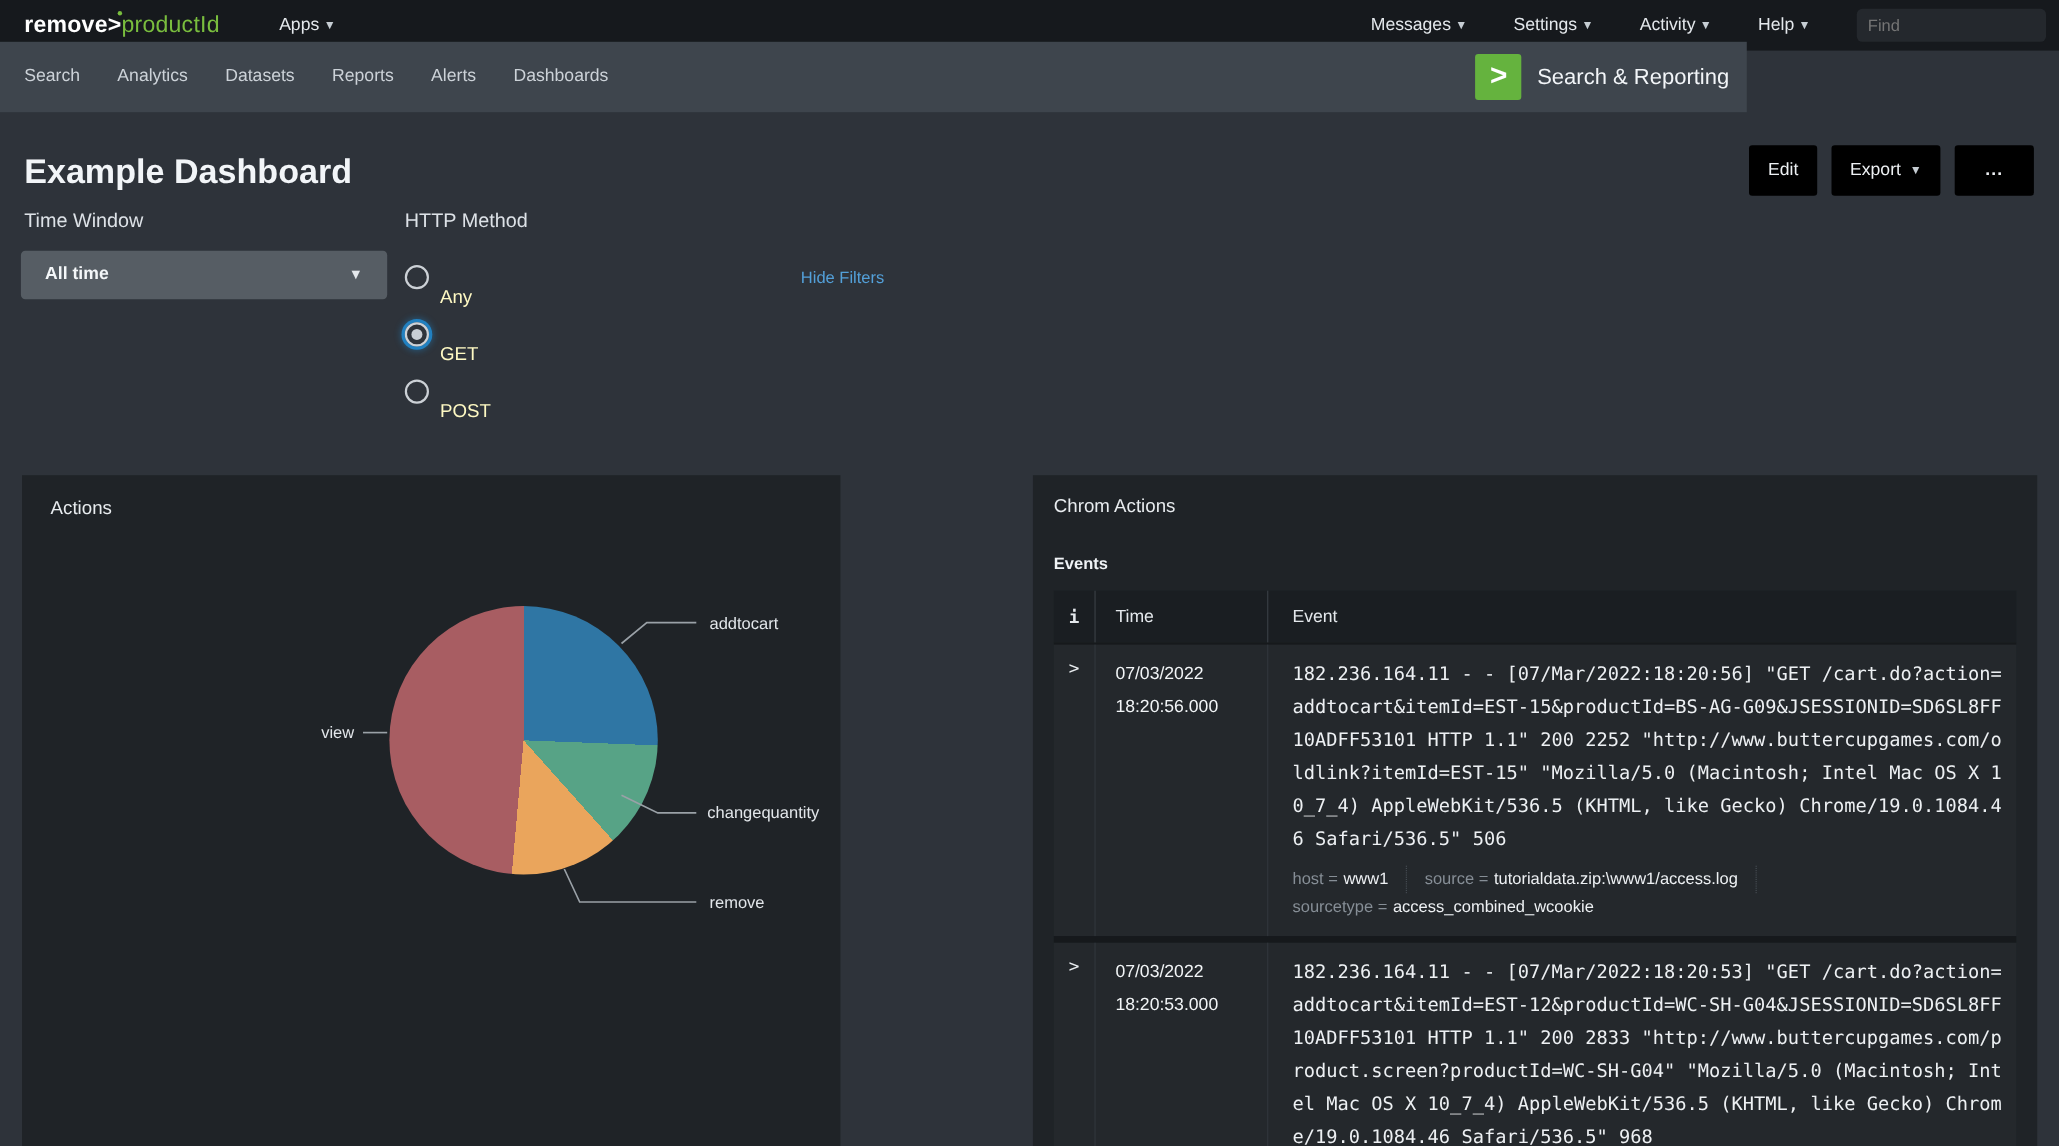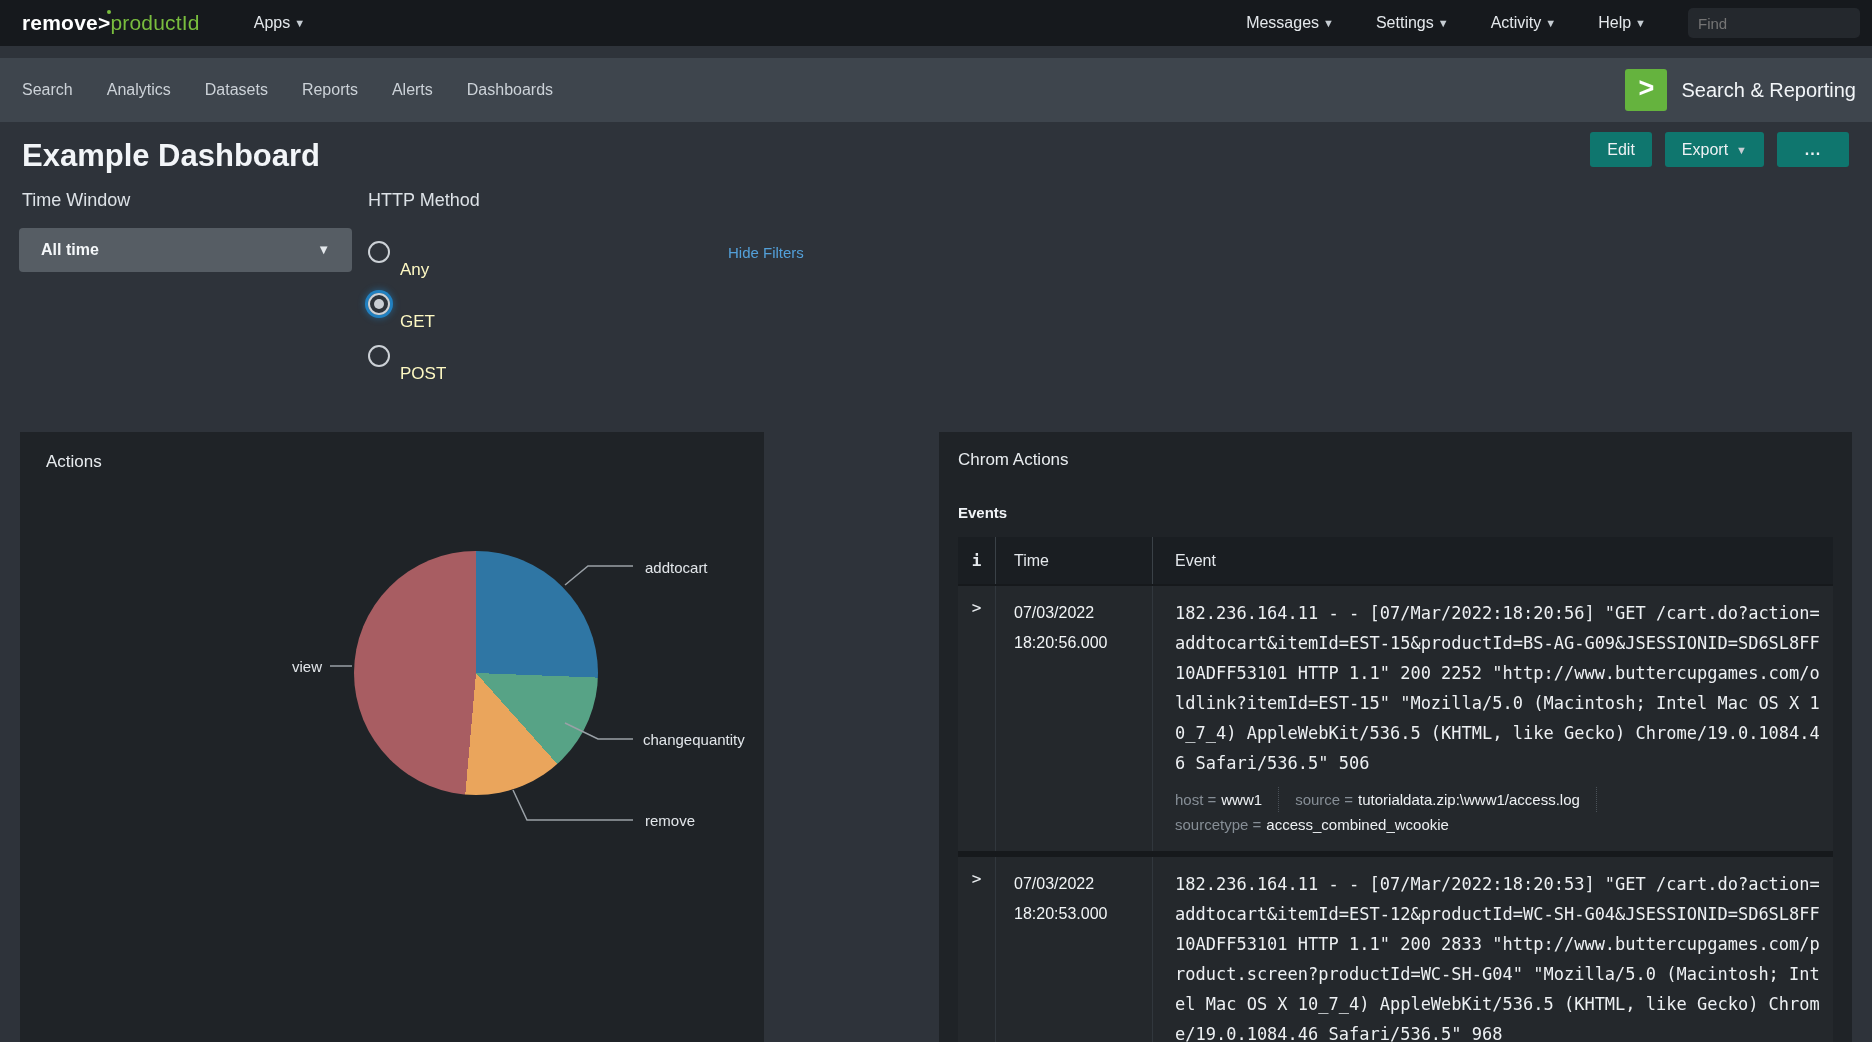--- a/index.html
+++ b/index.html
@@ -18,34 +18,34 @@
   .apps { margin-left:54px; font-size:16px; color:#e4e8ec; cursor:pointer; }
   .caret { font-size:11px; position:relative; top:-1px; margin-left:4px; color:#c6cdd3; }
   .top-right { margin-left:auto; display:flex; align-items:center; }
   .top-menu { font-size:16px; color:#e4e8ec; margin-right:42px; cursor:pointer; }
   .findbox { width:172px; height:30px; background:#24282d; border-radius:5px; margin-right:12px;
              display:flex; align-items:center; padding:0 10px; }
   .findbox input { flex:1; background:transparent; border:none; outline:none;
                    color:#c4cbd1; font-size:15px; font-family:"Liberation Sans",sans-serif; }
 
   
-  .appbar { position:absolute; left:0; top:58px; width:1872px; height:64px; background:#3e454d;
+  .appbar { position:absolute; left:0; top:38px; width:1588px; height:64px; background:#3e454d;
             display:flex; align-items:center; }
   .appbar-item { font-size:16px; color:#ccd2d8; margin-left:34px; cursor:pointer; }
   .appbar-item:first-child { margin-left:22px; }
   .app-ident { margin-left:auto; display:flex; align-items:center; margin-right:16px; }
   .app-icon { width:42px; height:42px; background:#65b33e; border-radius:3px; color:#ffffff;
               font-size:27px; font-weight:bold; display:flex; align-items:center; justify-content:center;
               padding-bottom:3px; }
   .app-name { color:#f2f5f8; font-size:20px; margin-left:14px; }
 
   
   .page-title { position:absolute; left:22px; top:138px; font-size:31px; font-weight:bold; color:#f2f5f8; }
   .hdr-buttons { position:absolute; right:23px; top:132px; display:flex; }
-  .btn { height:35px; background:#0f766e; border:none; border-radius:3px; color:#eef1f4;
+  .btn { height:46px; background:#000000; border:none; border-radius:3px; color:#eef1f4;
          font-size:16px; font-family:"Liberation Sans",sans-serif; cursor:pointer; padding:0 17px; }
   .btn + .btn { margin-left:13px; }
   .btn .caret { margin-left:8px; }
   .btn-more { width:72px; font-weight:bold; letter-spacing:1px; }
 
   
   .filter-label { position:absolute; font-size:18px; color:#dde2e7; }
   .lbl-time { left:22px; top:190px; }
   .lbl-method { left:368px; top:190px; }
   .dropdown { position:absolute; left:19px; top:228px; width:333px; height:44px; background:#565d64;

